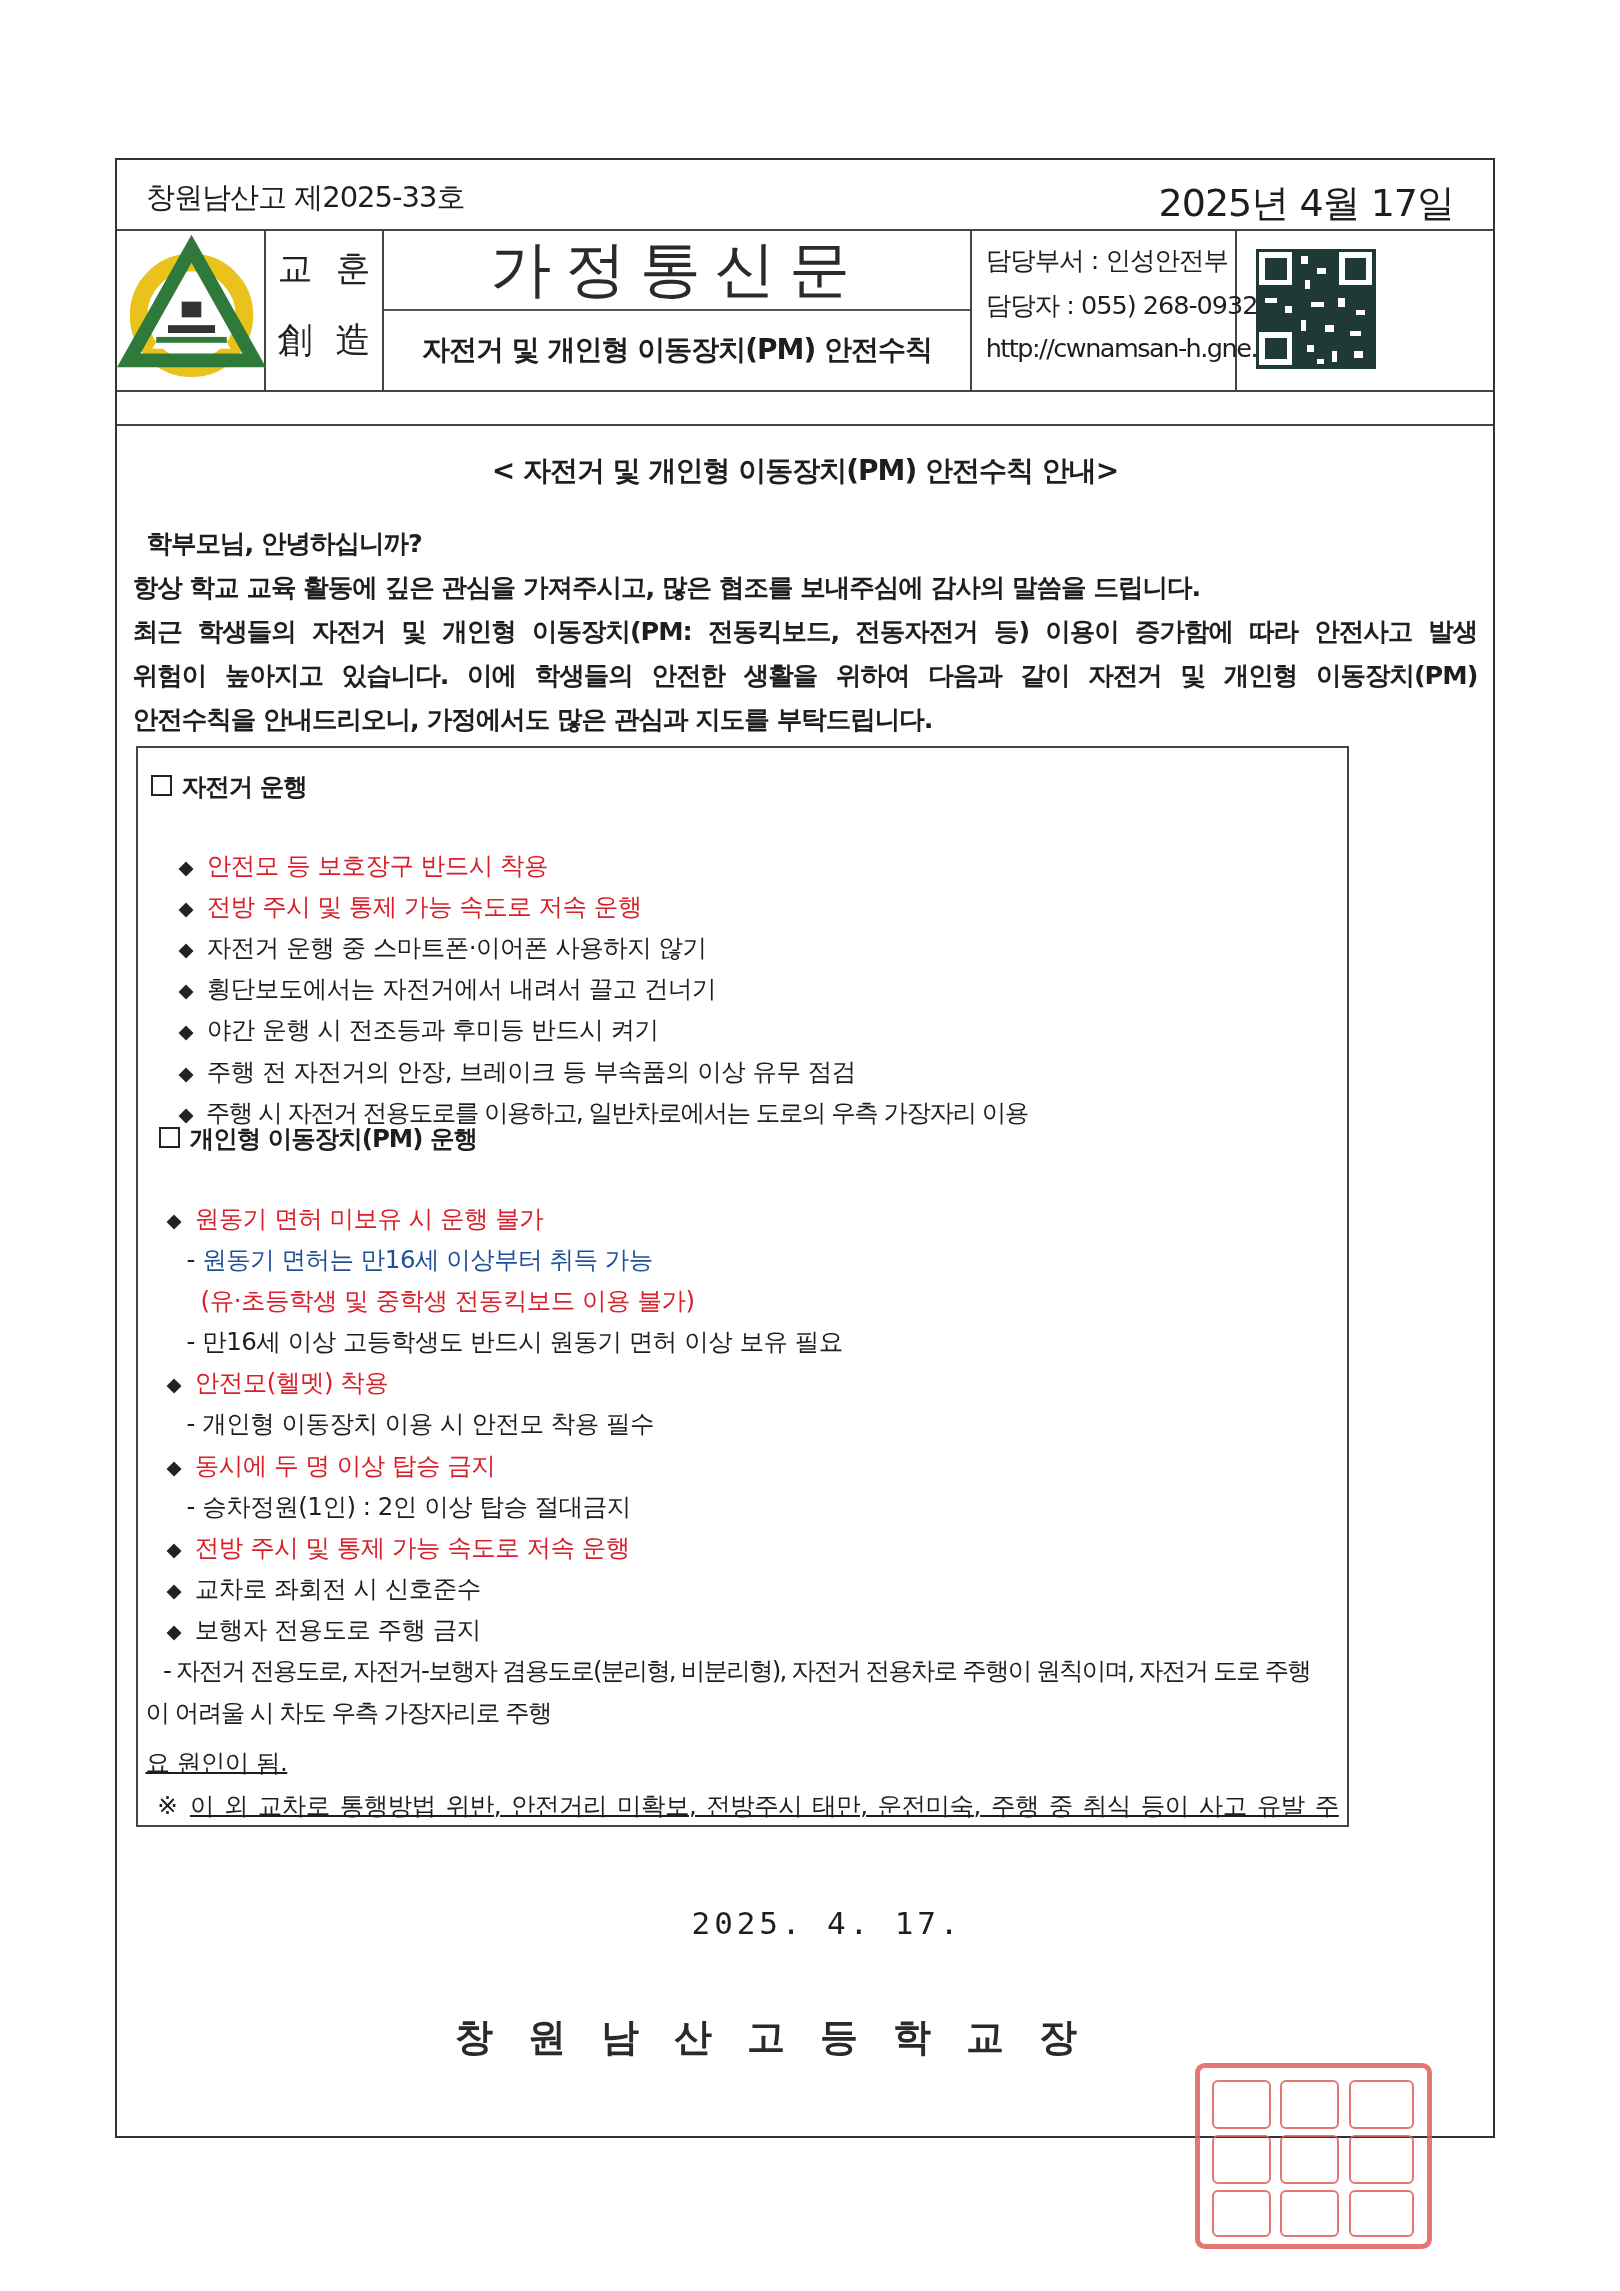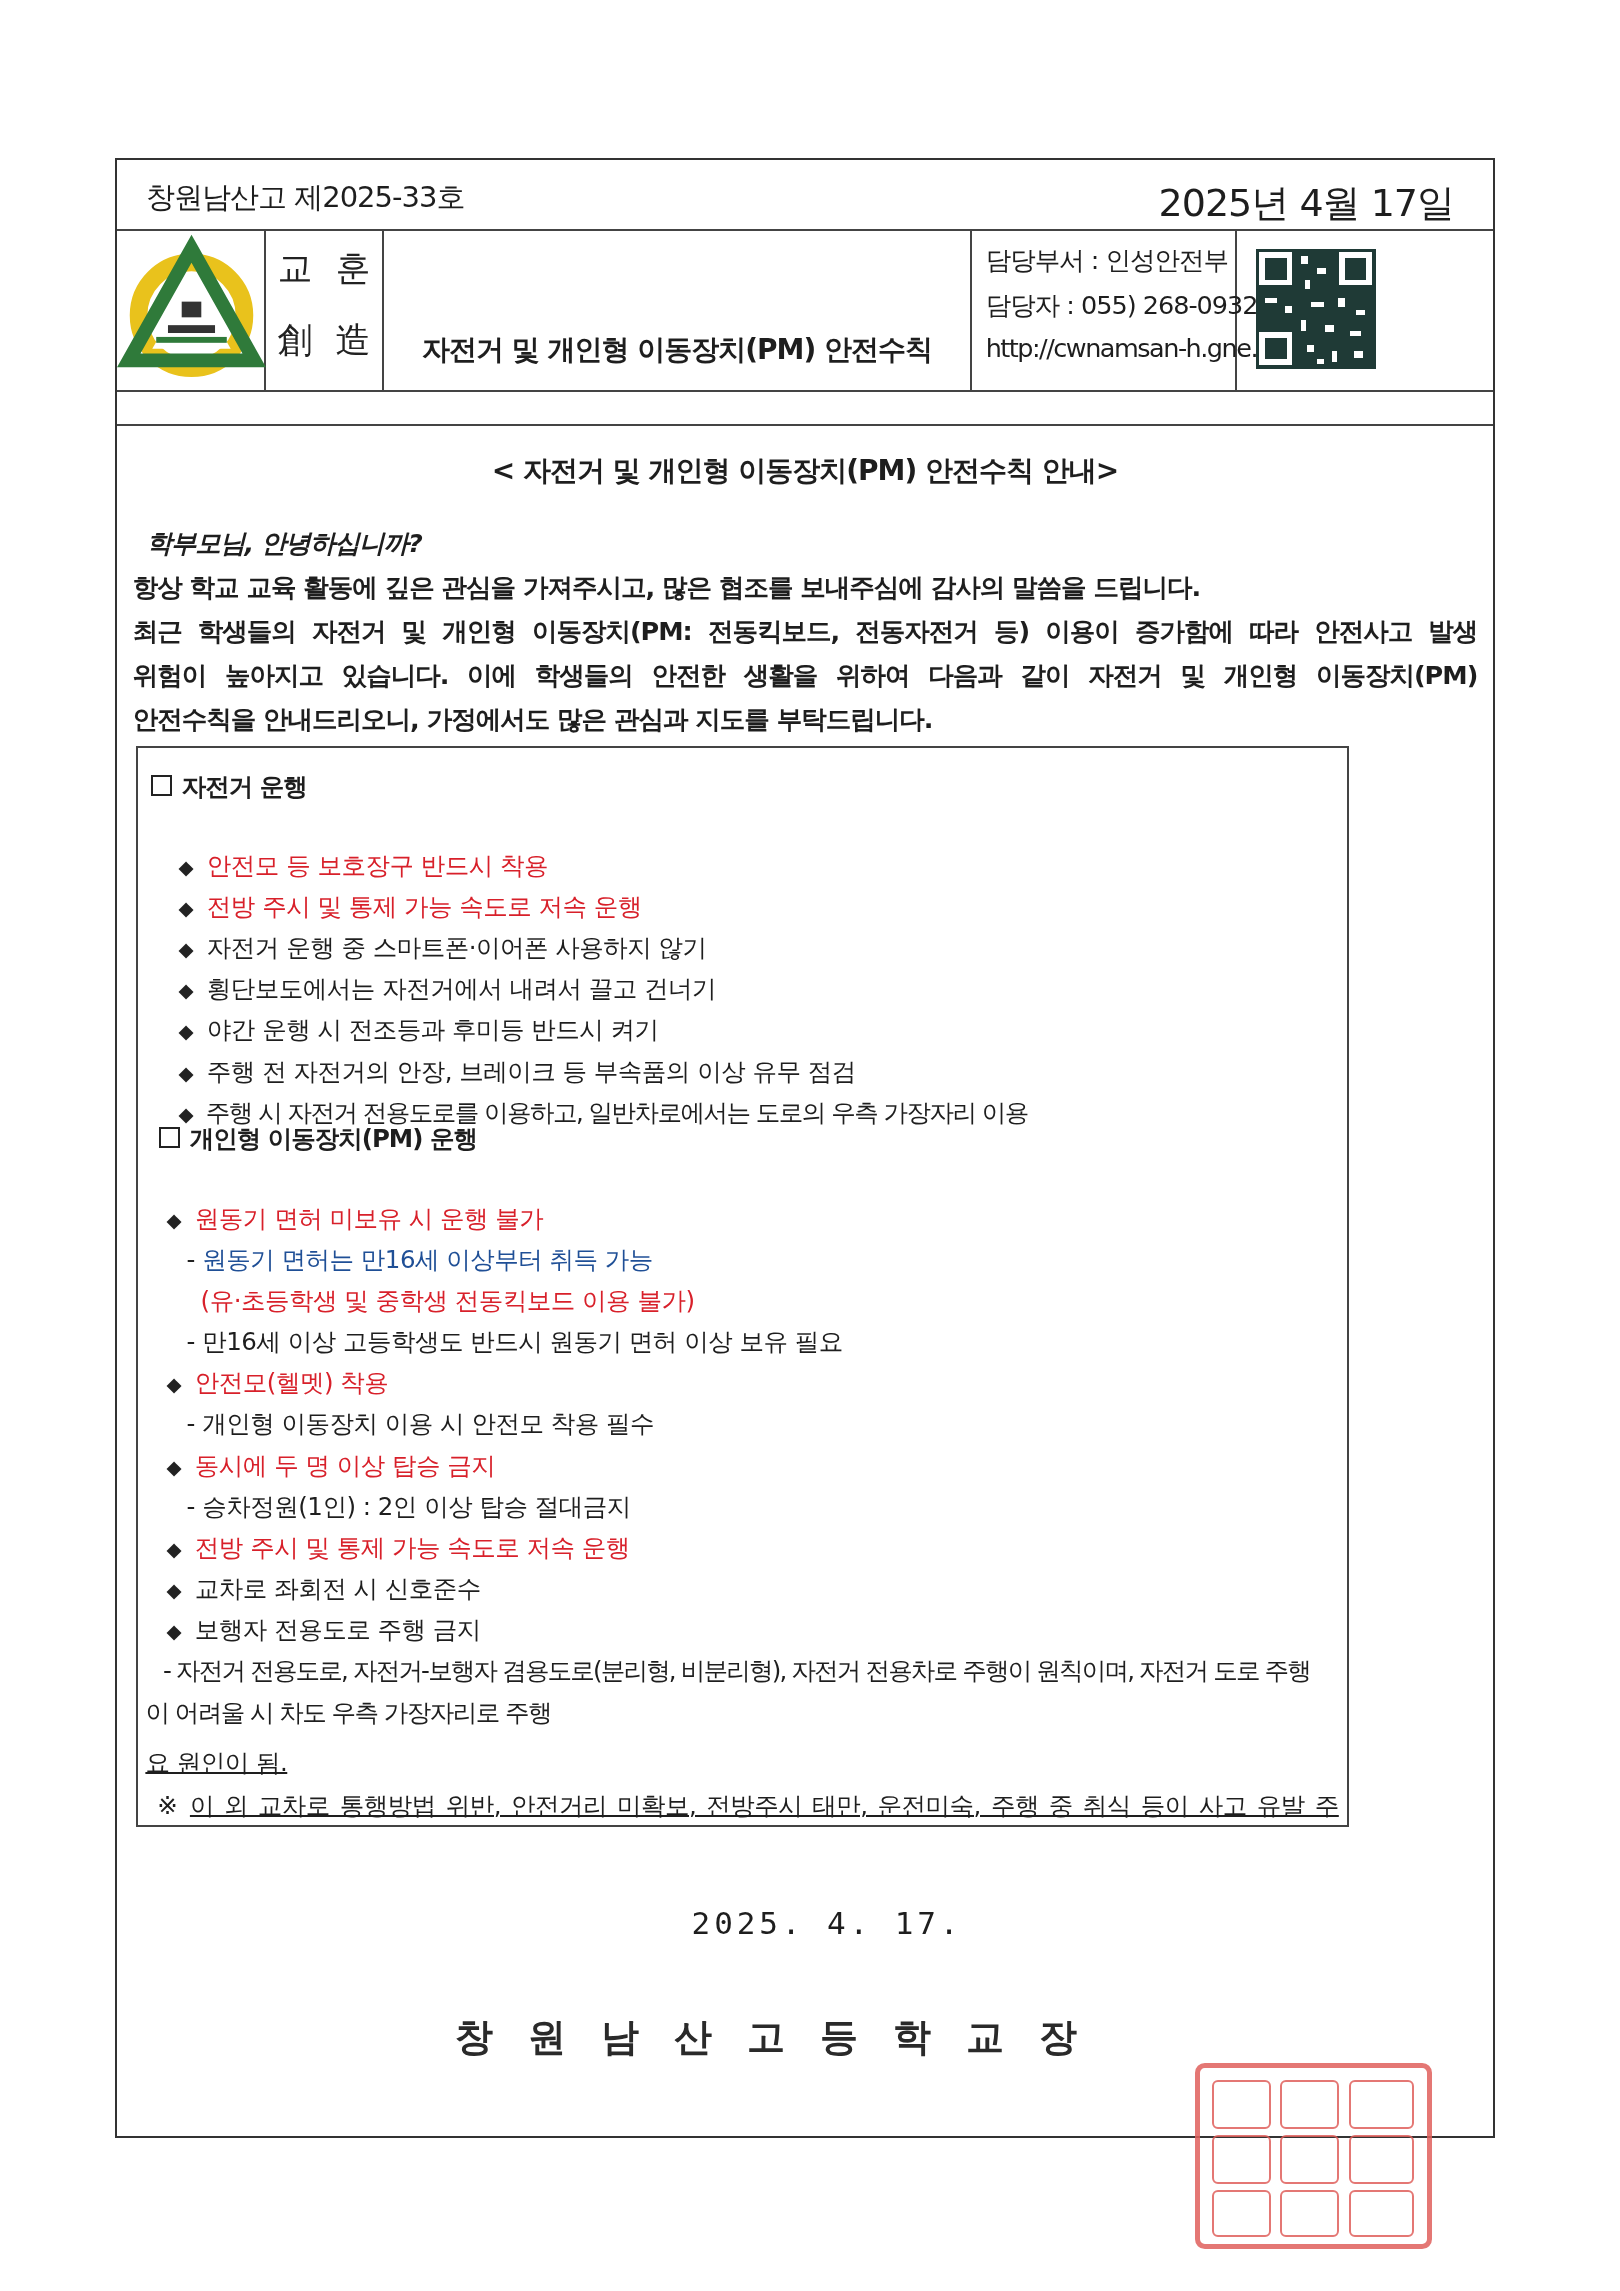--- a/index.html
+++ b/index.html
@@ -17,21 +17,21 @@
   .c-qr { left:1119px; right:0; border-right:none; }
   .motto-row { position:absolute; left:0; right:0; display:flex; justify-content:space-around; font-family:"DejaVu Serif", serif; font-size:35px; color:#222; }
   .motto-row.top { top:15.7px; } .motto-row.bot { top:88px; }
   .title-main { position:absolute; left:0; right:0; top:0; height:80px; border-bottom:2px solid #555; text-align:center; font-size:61px; letter-spacing:13.7px; line-height:80px; color:#2a2a2a; }
   .title-sub { position:absolute; left:0; right:0; top:82px; bottom:0; text-align:center; line-height:78px; font-size:28px; font-weight:bold; letter-spacing:-1px; }
   .contact-line { position:absolute; left:13.7px; font-size:25.5px; letter-spacing:-1px; white-space:nowrap; }
   .row3 { position:absolute; left:0; top:229px; right:0; height:35px; border-bottom:2px solid #444; }
   .main-title { position:absolute; left:0; right:0; top:292px; text-align:center; font-size:28px; font-weight:bold; letter-spacing:-1px; }
   .intro { position:absolute; left:15.7px; right:15.7px; top:361px; font-size:25.5px; font-weight:bold; letter-spacing:-1px; line-height:44px; }
   .intro p { margin:0; }
-  .intro .greet { padding-left:13.7px;font-style:italic; }
+  .intro .greet { padding-left:13.7px; }
   .intro .justify { text-align:justify; text-align-last:justify; }
   .box { position:absolute; left:18.6px; top:586px; width:1213px; height:1081px; border:2px solid #444; box-sizing:border-box; }
   .sec-head { position:absolute; font-size:24.5px; font-weight:bold; letter-spacing:-1px; }
   .sq { display:inline-block; width:16.7px; height:16.7px; border:2px solid #222; margin-right:9.8px; vertical-align:-1px; }
   .item { position:absolute; font-size:24.5px; letter-spacing:-0.5px; white-space:nowrap;margin-top:38px; }
   .item .dia { display:inline-block; margin-right:13.7px; font-size:19.6px; color:#222; }
   .red { color:#d8202a; }
   .blue { color:#1f4f96; }
   .note { position:absolute; left:19.6px; right:7.8px; top:993px; font-size:24.5px; line-height:43px; letter-spacing:-0.5px; }
   .note .u { text-decoration:underline; text-decoration-thickness:2px; }
@@ -69,20 +69,21 @@
       <div class="motto-row top">
         <span>교</span>
         <span>훈</span>
       </div>
       <div class="motto-row bot">
         <span>創</span>
         <span>造</span>
       </div>
     </div>
     <div class="cell c-title">
+      <div class="title-main">가정통신문</div>
       <div class="title-sub">자전거 및 개인형 이동장치(PM) 안전수칙</div>
     </div>
     <div class="cell c-contact">
       <div class="contact-line" style="top:13.7px">담당부서 : 인성안전부</div>
       <div class="contact-line" style="top:59px">담당자 : 055) 268-0932</div>
       <div class="contact-line" style="top:104px; letter-spacing:-1.5px">http://cwnamsan-h.gne.go.kr/</div>
     </div>
     <div class="cell c-qr">
       <div class="qr">
         <div class="f" style="left:3.9px;top:3.9px"></div>

